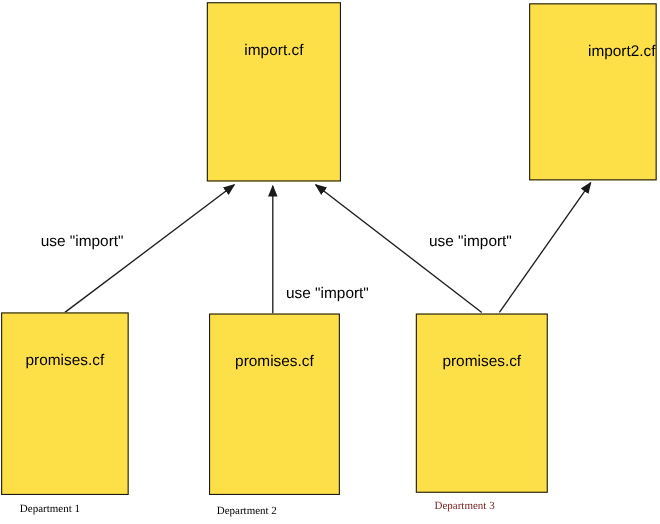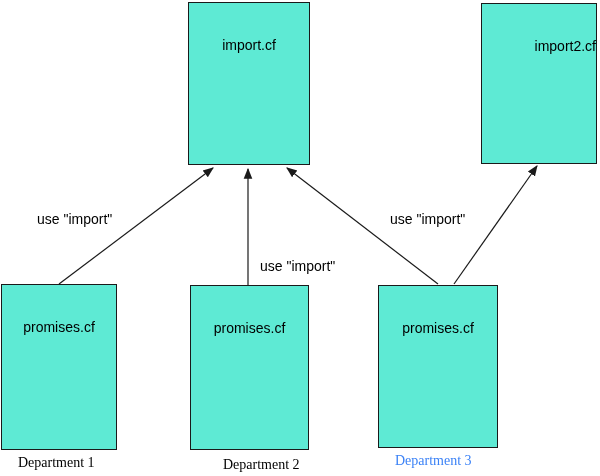--- a/index.html
+++ b/index.html
@@ -20,41 +20,41 @@
     left: 0;
     top: 0;
     width: 600px;
     height: 476px;
     pointer-events: none;
   }
   .node {
     position: absolute;
     box-sizing: border-box;
     border: 1px solid #1a1a1a;
-    background: #5eead4;
+    background: #fde047;
     text-align: center;
   }
   .node-label {
     margin-top: 34px;
     font-size: 14px;
     line-height: 17px;
     color: #000000;
     white-space: nowrap;
   }
   .edge-label {
     position: absolute;
     font-size: 14px;
     line-height: 15px;
     color: #000000;
     white-space: nowrap;
   }
   .caption {
     position: absolute;
     font-family: "Liberation Serif", serif;
-    font-size: 14px;
+    font-size: 10px;
     line-height: 14px;
     color: #000000;
     white-space: nowrap;
   }
 </style>
 </head>
 <body>
 
 <div id="diagram-canvas" style="background: rgb(255, 255, 255);">
   <svg id="edges-layer" xmlns="http://www.w3.org/2000/svg">
@@ -85,16 +85,16 @@
         <div class="node-label" style="color: rgb(0, 0, 0);">promises.cf</div>
       </div>
     </div>
   <div id="edge-labels-layer">
       <div class="edge-label" style="left: 37px; top: 212px; color: rgb(0, 0, 0);">use "import"</div>
       <div class="edge-label" style="left: 260px; top: 259px; color: rgb(0, 0, 0);">use "import"</div>
       <div class="edge-label" style="left: 390px; top: 212px; color: rgb(0, 0, 0);">use "import"</div>
     </div>
   <div id="captions-layer">
       <div class="caption" style="left: 18px; top: 456px; color: rgb(0, 0, 0);">Department 1</div>
-      <div class="caption" style="left: 223px; top: 458px; color: rgb(0, 0, 0);">Department 2</div>
-      <div class="caption" style="left: 395px; top: 454px; color: #3b82f6;">Department 3</div>
+      <div class="caption" style="left: 197px; top: 458px; color: rgb(0, 0, 0);">Department 2</div>
+      <div class="caption" style="left: 395px; top: 454px; color: #7f1d1d;">Department 3</div>
     </div>
 </div>
 
 </body></html>

